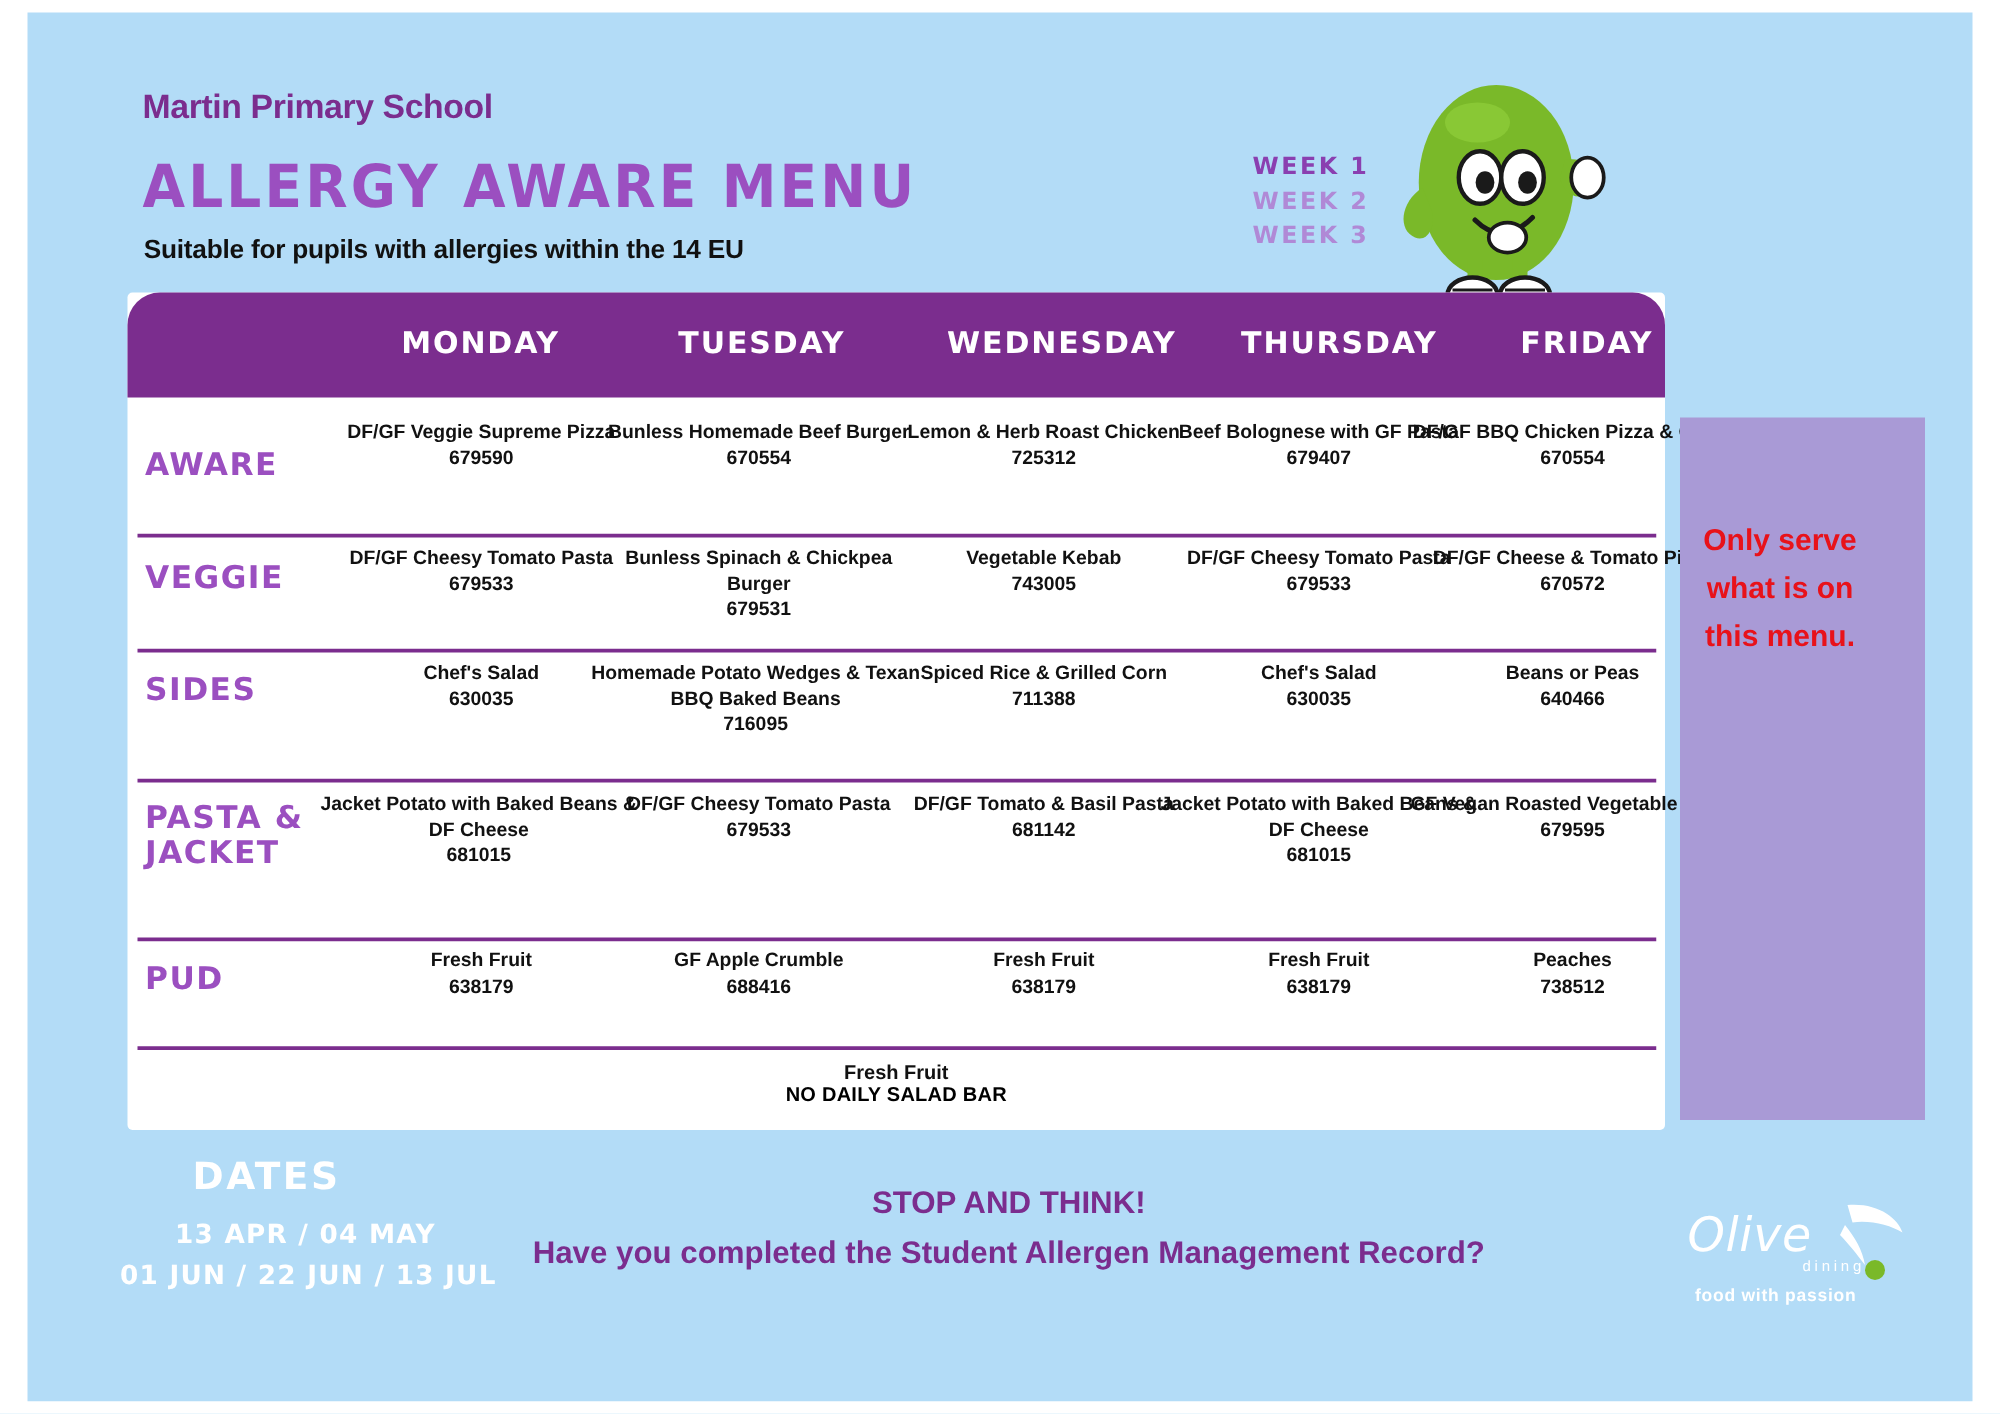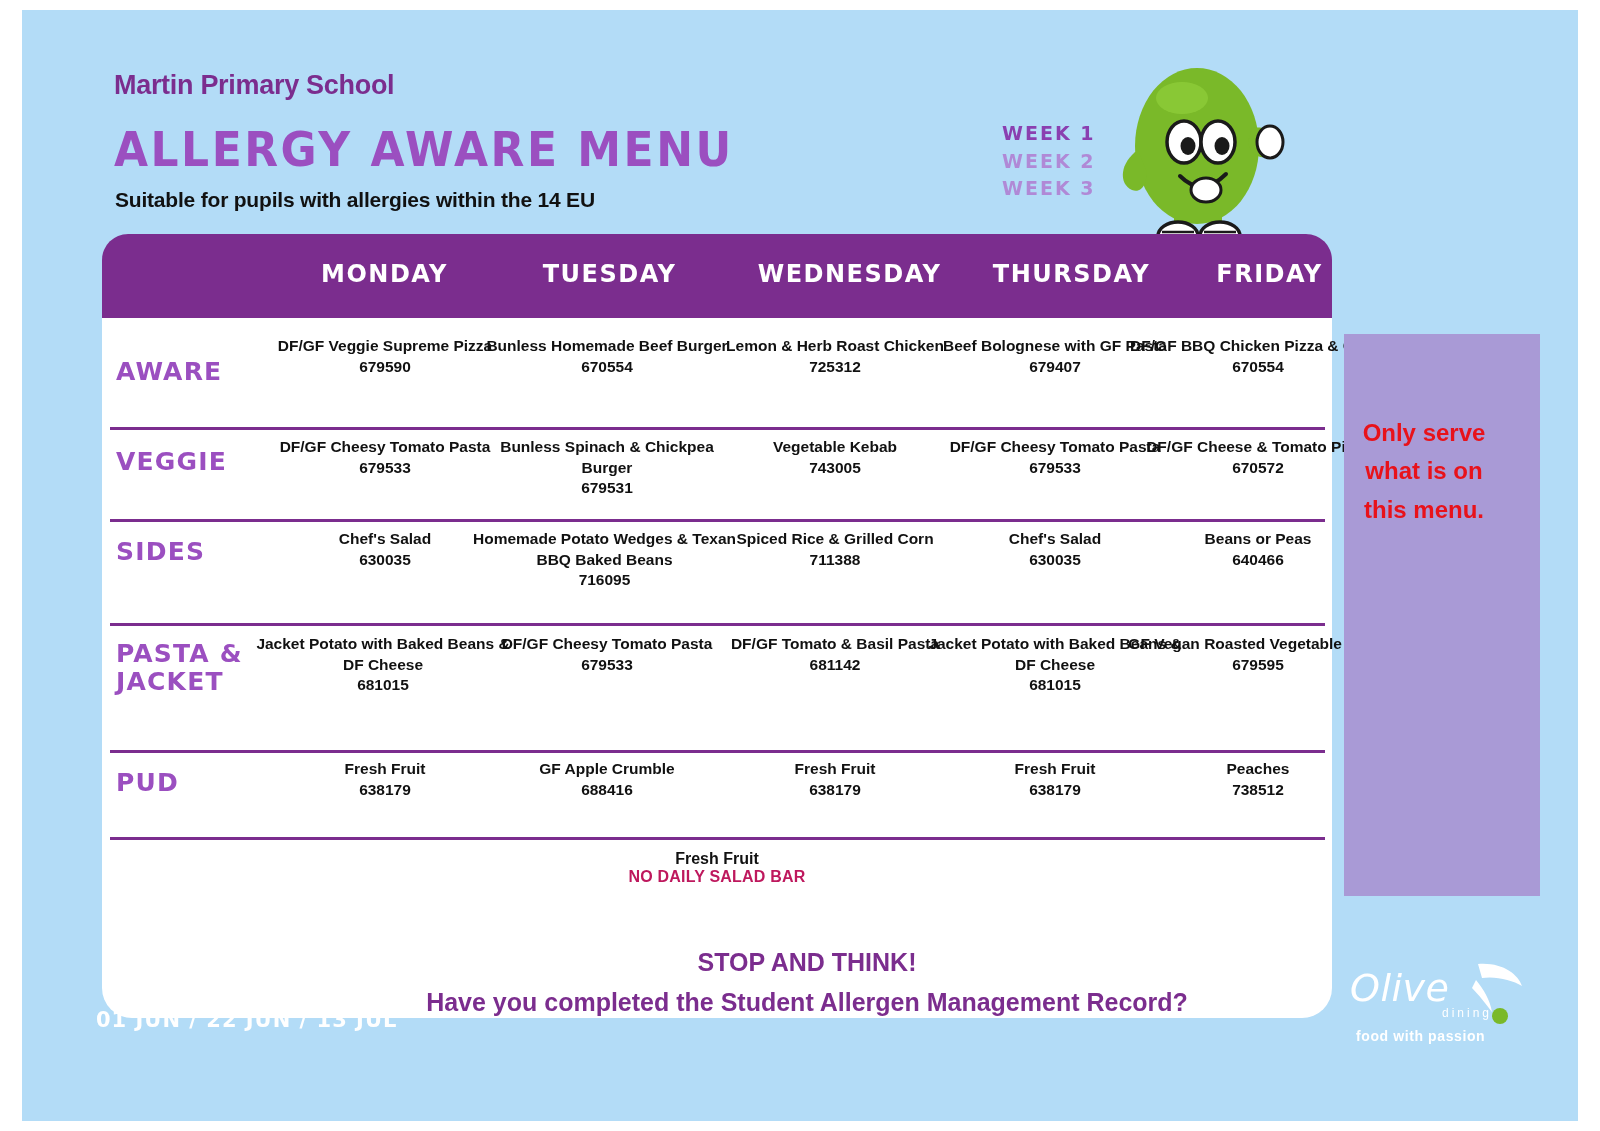--- a/index.html
+++ b/index.html
@@ -79,23 +79,23 @@
     width: 190px;
     height: 200px;
   }
 
   
   .menu-card {
     position: absolute;
     left: 80px;
     top: 224px;
     width: 1230px;
-    height: 784px;
+    height: 670px;
     background: #ffffff;
-    border-radius: 30px;
+    border-radius: 4px;
   }
   .menu-header {
     position: absolute;
     left: 0;
     top: 0;
     width: 1230px;
     height: 84px;
     background: #7b2d8e;
     border-radius: 26px 26px 0 0;
   }
@@ -143,21 +143,21 @@
     text-align: center;
   }
   .footer-fruit {
     font-size: 16px;
     font-weight: bold;
     color: #111111;
   }
   .footer-nosalad {
     font-size: 16px;
     font-weight: bold;
-    color: #be185d;
+    color: #000000;
     letter-spacing: 0.2px;
   }
 
   
   .side-note {
     position: absolute;
     left: 1322px;
     top: 324px;
     width: 196px;
     height: 562px;

